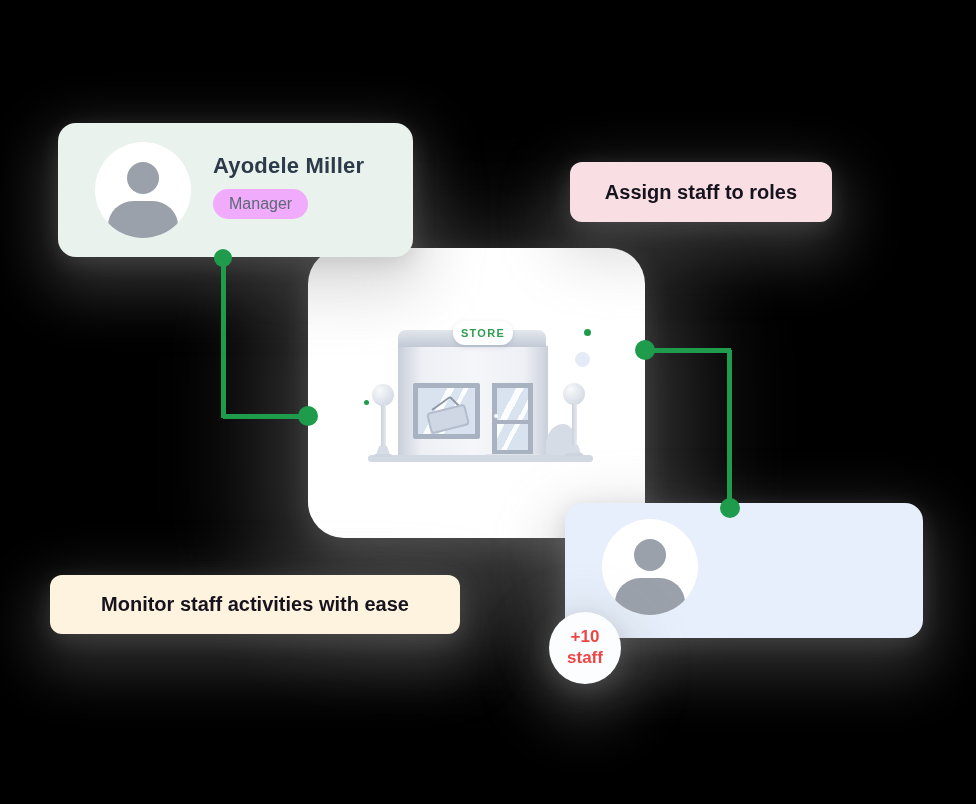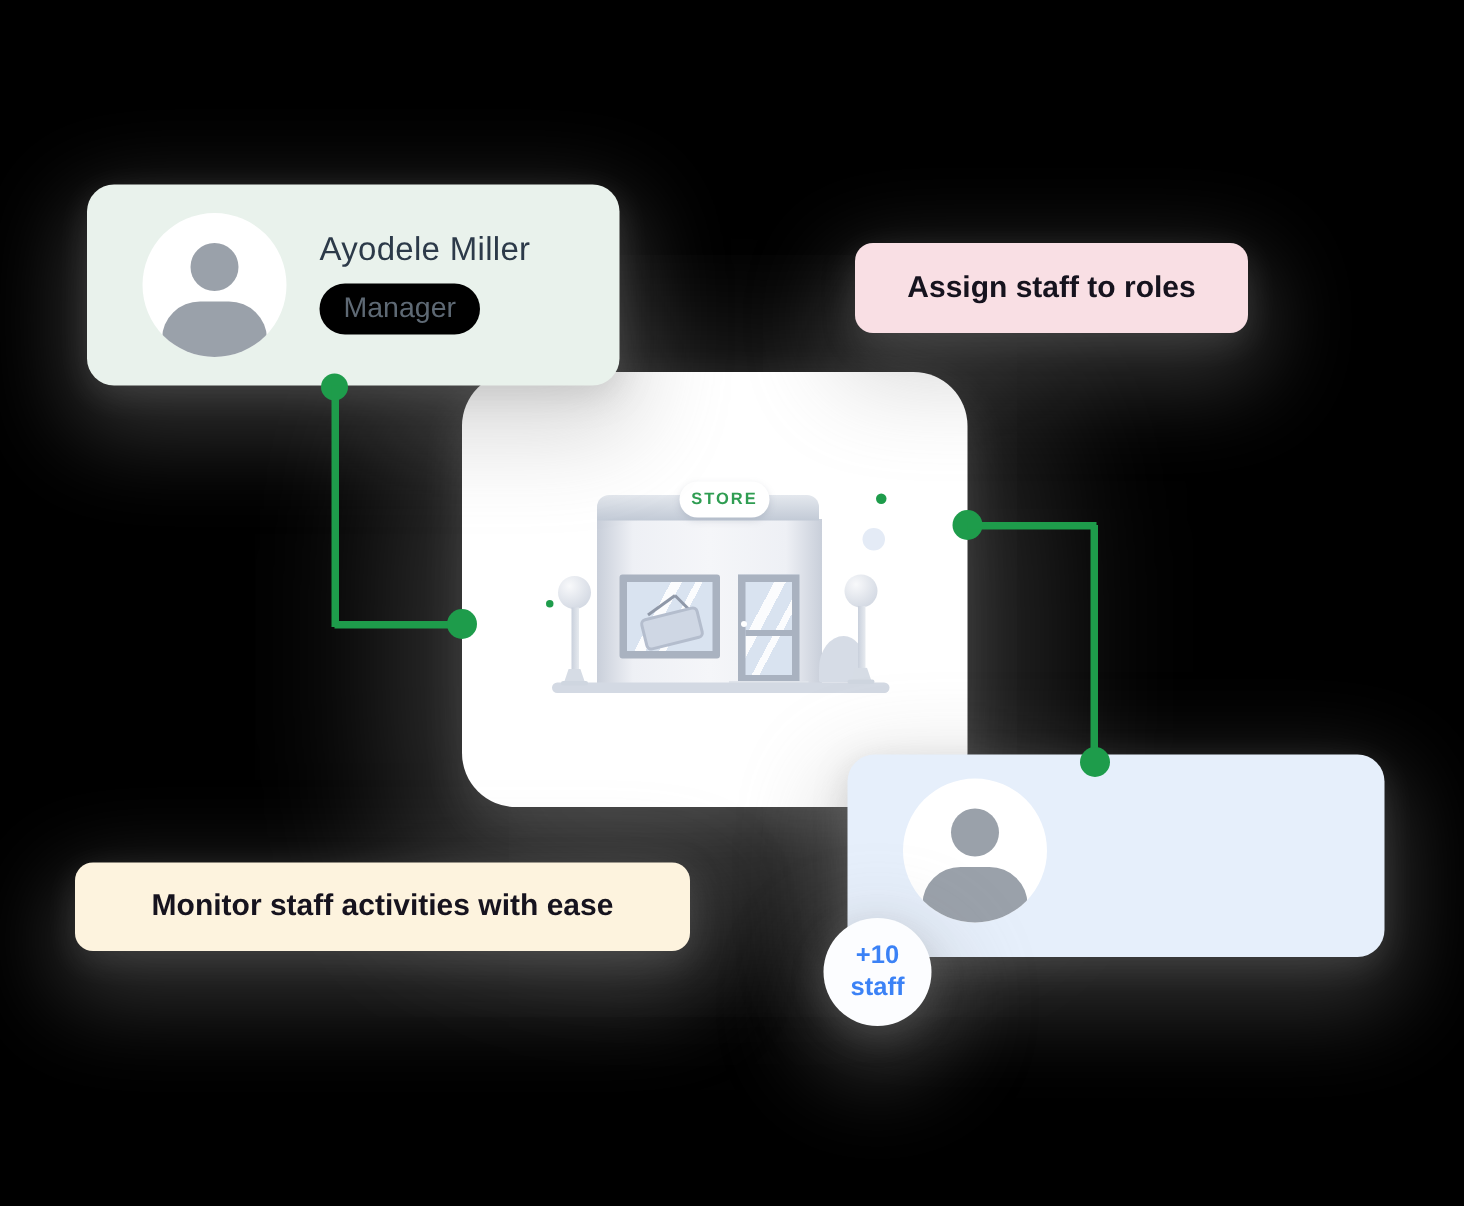--- a/index.html
+++ b/index.html
@@ -14,23 +14,23 @@
   .person-card.manager{left:58px;top:123px;width:355px;height:134px;background:#e9f2ec;}
   .person-card.keeper{left:565px;top:503px;width:358px;height:135px;background:#e6effb;}
   .avatar{position:absolute;left:37px;top:19px;width:96px;height:96px;border-radius:50%;
           background:#fff;overflow:hidden;}
   .keeper .avatar{top:16px;}
   .av-head{position:absolute;left:32px;top:20px;width:32px;height:32px;border-radius:50%;background:#9aa1aa;}
   .av-body{position:absolute;left:13px;top:59px;width:70px;height:44px;background:#9aa1aa;
            border-radius:50% 50% 46% 46% / 78% 78% 60% 60%;}
   .person-info{position:absolute;left:155px;top:30px;}
   .keeper .person-info{left:153px;top:28px;}
-  .person-name{font-size:22px;font-weight:400;color:#2c3a49;white-space:nowrap;letter-spacing:.2px;}
-  .role-pill{display:inline-block;margin-top:10px;background:#000000;border-radius:17px;
-             padding:6px 16px;font-size:19px;color:#5e6974;white-space:nowrap;text-align:right;}
+  .person-name{font-size:22px;font-weight:700;color:#2c3a49;white-space:nowrap;letter-spacing:.2px;}
+  .role-pill{display:inline-block;margin-top:10px;background:#f0abfc;border-radius:17px;
+             padding:6px 16px;font-size:16px;color:#5e6974;white-space:nowrap;text-align:right;}
 
   
   .callout{position:absolute;display:flex;align-items:center;justify-content:center;
            border-radius:12px;font-weight:700;font-size:20px;color:#16131e;white-space:nowrap;z-index:2;margin-top:12px;}
   .callout.pink{left:570px;top:150px;width:262px;height:60px;background:#f9dfe4;}
   .callout.cream{left:50px;top:563px;width:410px;height:59px;background:#fdf3de;}
 
   
   .store-card{position:absolute;left:308px;top:248px;width:337px;height:290px;border-radius:36px;
               background:#fff;z-index:1;
@@ -82,21 +82,21 @@
   .lineAh{left:223px;top:414px;width:88px;height:5px;}
   .dotA2{left:298px;top:406px;width:20px;height:20px;}
   .dotB1{left:635px;top:340px;width:20px;height:20px;}
   .lineBh{left:645px;top:348px;width:86px;height:5px;}
   .lineBv{left:727px;top:350px;width:5px;height:158px;}
   .dotB2{left:720px;top:498px;width:20px;height:20px;}
 
   
   .more-bubble{position:absolute;left:549px;top:612px;width:72px;height:72px;border-radius:50%;
                background:#fcfdff;display:flex;flex-direction:column;align-items:center;justify-content:center;
-               color:#3b82f6;font-size:17px;font-weight:600;line-height:1.22;z-index:6;}
+               color:#ef4444;font-size:17px;font-weight:600;line-height:1.22;z-index:6;}
 </style>
 </head>
 <body>
 
 <div class="stage">
 
   <section class="person-card manager glow">
     <div class="avatar">
       <div class="av-head"></div>
       <div class="av-body"></div>

